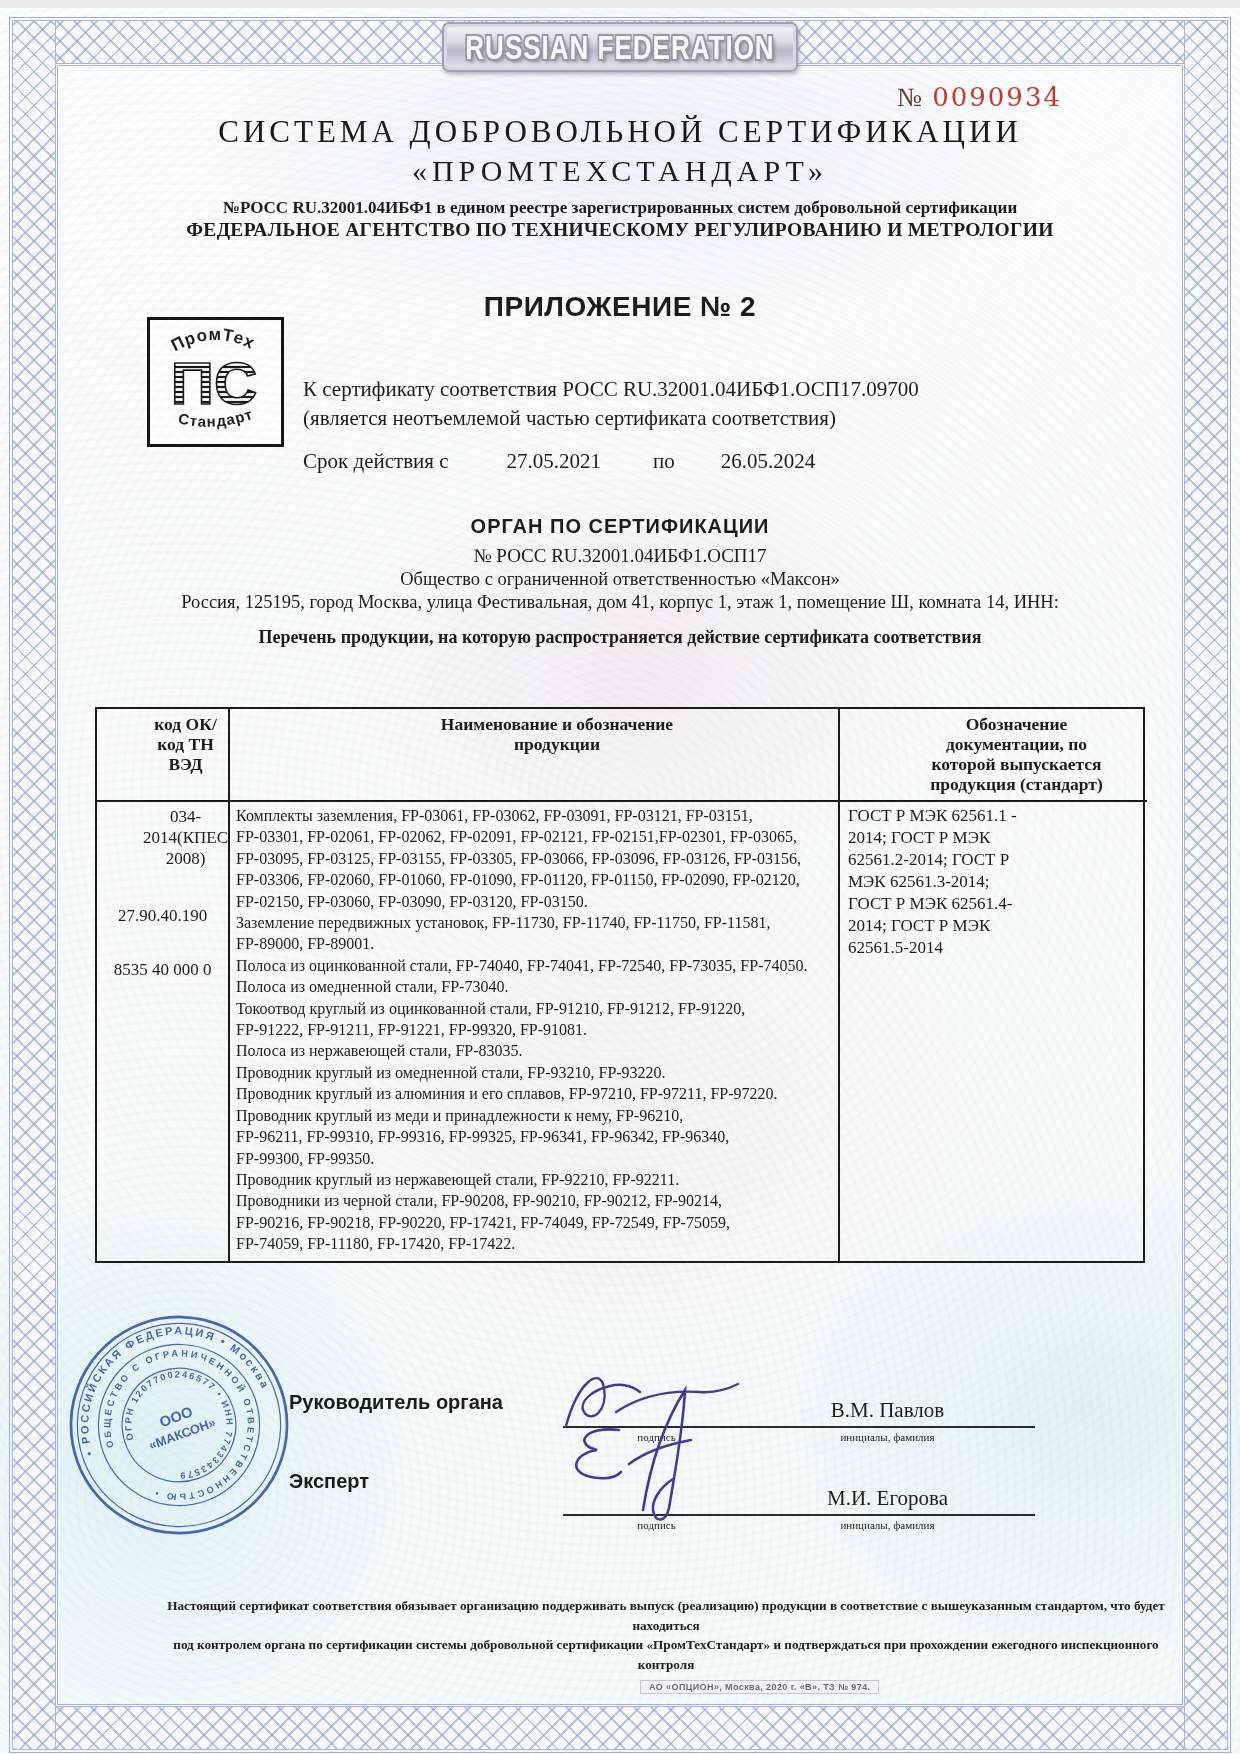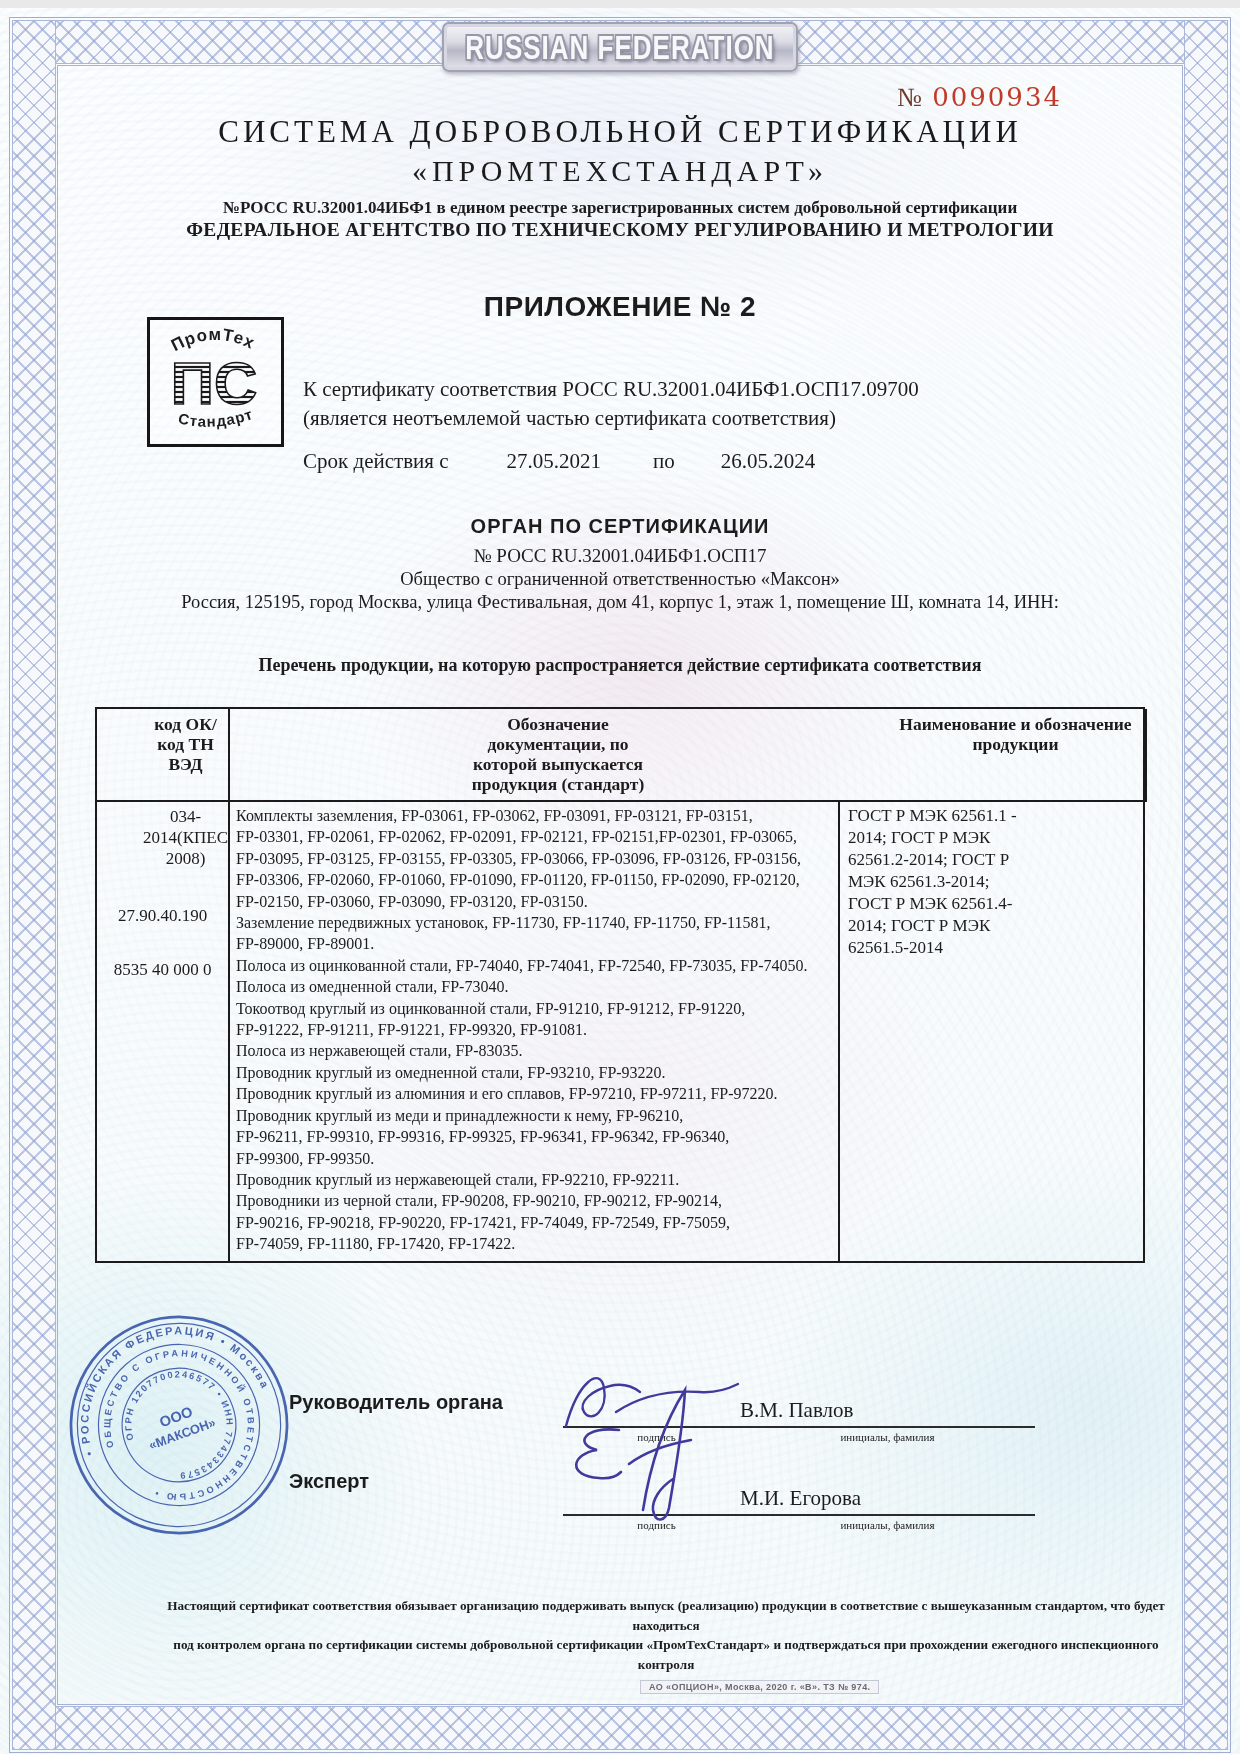--- a/index.html
+++ b/index.html
@@ -70,21 +70,21 @@
   .integral{left:303px; top:398px; font-size:21px;}
   .validity{left:303px; top:441px; font-size:21px; display:flex;}
   .validity .vf{margin-left:58px;} .validity .po{margin-left:52px;} .validity .vt{margin-left:46px;}
 
   .organ-heading{top:507px; font-family:"Liberation Sans",sans-serif; font-weight:700; font-size:20px; letter-spacing:1px;}
   .organ-number{top:537px; font-size:19px;}
   .company{top:561px; font-size:18.5px;}
   .addr1{top:584px; font-size:18.5px;}
   .addr2{top:607px; font-size:18.5px;}
 
-  .products-heading{top:647px; font-size:18px; font-weight:700;}
+  .products-heading{top:619px; font-size:18px; font-weight:700;}
 
   
   .ptable{left:95px; top:699px; width:1050px; display:grid; grid-template-columns:133px 610px 307px;
     border:2.5px solid #1b1b1b; box-sizing:border-box; background:rgba(255,255,255,0.12);}
   .cell{box-sizing:border-box;}
   .c1,.c2{border-right:2px solid #1b1b1b;}
   .th{border-bottom:2.5px solid #1b1b1b; font-weight:700; font-size:17.5px; text-align:center;
       height:93px; padding-top:5px; line-height:20px;}
   .body-c1{text-align:center; font-size:17px; line-height:21px;}
   .body-c1 .code2{margin-top:36px;} .body-c1 .code3{margin-top:33px;} .body-c1 .code1{margin-top:4px;}
@@ -95,21 +95,21 @@
   .role{left:289px; font-family:"Liberation Sans",sans-serif; font-weight:700; font-size:20px;}
   .role-head{top:1383px;} .role-expert{top:1462px;}
   .sigline{border-bottom:2px solid #2b2b2b; width:187px; left:563px;}
   .sigline1{top:1418px;} .sigline2{top:1506px;}
   .nameline{border-bottom:2px solid #2b2b2b; width:295px; left:740px;}
   .nameline1{top:1418px;} .nameline2{top:1506px;}
   .sigcap{left:563px; width:187px; text-align:center; font-size:11px; color:#222;}
   .sigcap1{top:1423px;} .sigcap2{top:1511px;}
   .namecap{left:740px; width:295px; text-align:center; font-size:11px; color:#222;}
   .namecap1{top:1423px;} .namecap2{top:1511px;}
-  .sname{left:740px; width:295px; text-align:left; font-size:21px;}
+  .sname{left:740px; width:295px; text-align:center; font-size:21px;}
   .sname1{top:1390px;} .sname2{top:1478px;}
   .sig-svg{z-index:3;}
   .sig1{left:548px; top:1352px;} .sig2{left:545px; top:1372px;}
 
   
   .stamp{left:60px; top:1298px; width:238px; height:238px; opacity:0.85; z-index:2;}
 
   
   .disclaimer{left:100px; width:1040px; top:1588px; font-size:13.2px; font-weight:700; line-height:19.5px; text-align:center;}
   .printinfo{top:1672px; left:640px; font-family:"Liberation Sans",sans-serif; font-size:9px; color:#6a6a72;
@@ -171,26 +171,26 @@
   <div class="abs ctr organ-heading">ОРГАН ПО СЕРТИФИКАЦИИ</div>
   <div class="abs ctr organ-number">№ РОСС RU.32001.04ИБФ1.ОСП17</div>
   <div class="abs ctr company">Общество с ограниченной ответственностью «Максон»</div>
   <div class="abs ctr addr1">Россия, 125195, город Москва, улица Фестивальная, дом 41, корпус 1, этаж 1, помещение Ш, комната 14, ИНН:</div>
 
   <div class="abs ctr products-heading">Перечень продукции, на которую распространяется действие сертификата соответствия</div>
 
   <div class="abs ptable">
     <div class="cell th c1 pre">код ОК/код ТН
 ВЭД</div>
+    <div class="cell th c2 pre">Наименование и обозначение
+продукции</div>
     <div class="cell th pre">Обозначение
 документации, по
 которой выпускается
 продукция (стандарт)</div>
-    <div class="cell th c2 pre">Наименование и обозначение
-продукции</div>
     <div class="cell c1 body-c1">
       <div class="code1 pre">034-2014(КПЕС
 2008)</div>
       <div class="code2">27.90.40.190</div>
       <div class="code3">8535 40 000 0</div>
     </div>
     <div class="cell c2 body-c2 pre">Комплекты заземления, FP-03061, FP-03062, FP-03091, FP-03121, FP-03151,
 FP-03301, FP-02061, FP-02062, FP-02091, FP-02121, FP-02151,FP-02301, FP-03065,
 FP-03095, FP-03125, FP-03155, FP-03305, FP-03066, FP-03096, FP-03126, FP-03156,
 FP-03306, FP-02060, FP-01060, FP-01090, FP-01120, FP-01150, FP-02090, FP-02120,

